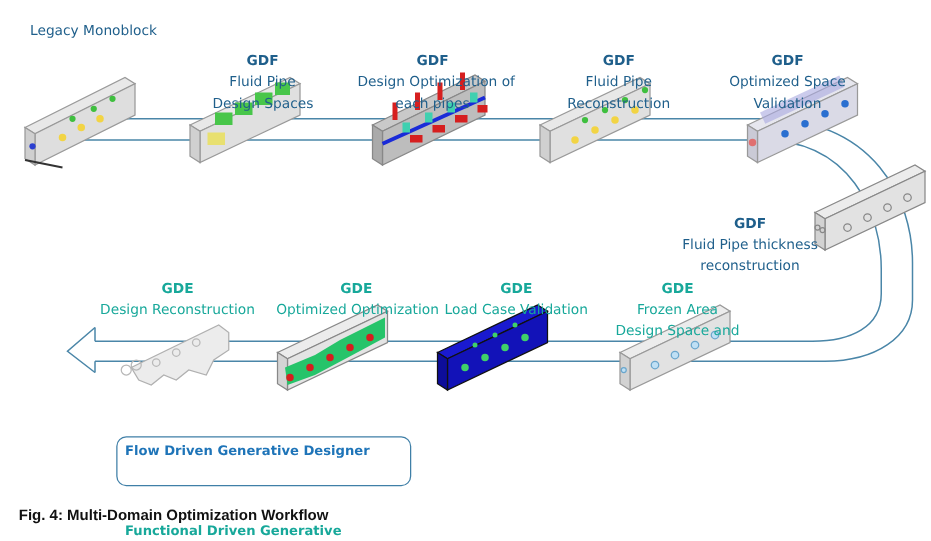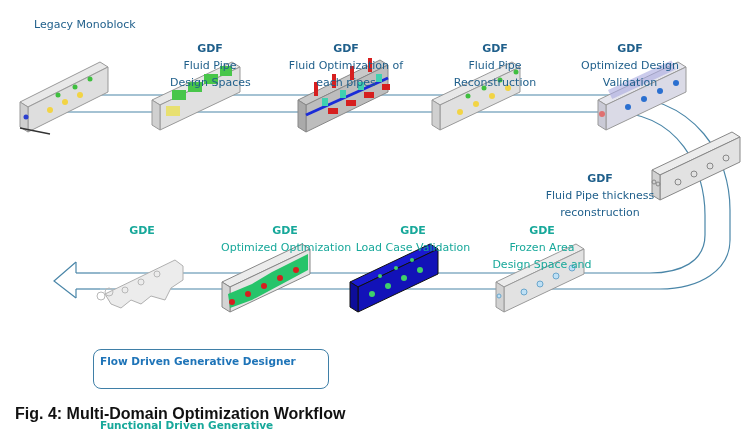--- a/index.html
+++ b/index.html
@@ -5,21 +5,21 @@
   html, body { margin:0; padding:0; background:#ffffff; }
   body { width:745px; height:433px; position:relative; overflow:hidden; font-family:"DejaVu Sans", sans-serif; }
   .lbl { position:absolute; text-align:center; font-size:11px; line-height:17px; white-space:nowrap; }
   .gdf { color:#1f5f8b; }
   .gde { color:#17a89a; }
   .lbl b { display:block; font-weight:bold;margin-top:32px; }
   svg.flow { position:absolute; left:0; top:0; }
   .legend { position:absolute; left:93px; top:349px; width:236px; height:40px; border:1.5px solid #3f7fa7; border-radius:8px; padding:3px 6px; box-sizing:border-box; font-size:10.5px; font-weight:bold; line-height:16px; }
   .legend .l1 { color:#1e74b8; }
   .legend .l2 { color:#17a89a;margin-top:48px; }
-  .caption { position:absolute; left:15px; top:405px; font-size:16px; font-weight:bold; color:#111; font-family:"Liberation Sans", sans-serif; }
+  .caption { position:absolute; left:15px; top:405px; font-size:12px; font-weight:bold; color:#111; font-family:"Liberation Sans", sans-serif; }
 </style>
 </head>
 <body>
 
 <svg class="flow" width="745" height="433">
 
   <path d="M40 95 L610 95 C700 95 730 160 730 210 L730 240 C730 270 700 289 660 289 L100 289" fill="none" stroke="#4a86a8" stroke-width="1.2"></path>
   <path d="M40 112 L610 112 C680 112 705 170 705 215 L705 235 C705 262 680 273 650 273 L100 273" fill="none" stroke="#4a86a8" stroke-width="1.2"></path>
 
   <path d="M76 262 L54 281 L76 298" fill="none" stroke="#4a86a8" stroke-width="1.2"></path>
@@ -163,41 +163,41 @@
     <g fill="none" stroke="#b8b8b8">
         <circle cx="6" cy="52" r="4"></circle>
         <circle cx="14" cy="48" r="4"></circle>
         <circle cx="30" cy="46" r="3"></circle>
         <circle cx="46" cy="38" r="3"></circle>
         <circle cx="62" cy="30" r="3"></circle>
       </g>
   </g>
 </svg>
 
-<div class="lbl gdf" style="left:34px; top:16px;">
+<div class="lbl gdf" style="left:24px; top:16px;">
   <span>Legacy  Monoblock</span>
 </div>
 <div class="lbl gdf" style="left:170px; top:8px; width:80px;">
   <b>GDF</b>
   <div>Fluid Pipe</div>
   <div>Design Spaces</div>
 </div>
 <div class="lbl gdf" style="left:286px; top:8px; width:120px;">
   <b>GDF</b>
-  <div>Fluid Optimization  of</div>
+  <div>Design Optimization  of</div>
   <div>each pipes</div>
 </div>
 <div class="lbl gdf" style="left:452px; top:8px; width:86px;">
   <b>GDF</b>
   <div>Fluid Pipe</div>
   <div>Reconstruction</div>
 </div>
 <div class="lbl gdf" style="left:578px; top:8px; width:104px;">
   <b>GDF</b>
-  <div>Optimized  Design</div>
+  <div>Optimized  Space</div>
   <div>Validation</div>
 </div>
 <div class="lbl gdf" style="left:538px; top:138px; width:124px;">
   <b>GDF</b>
   <div>Fluid Pipe thickness</div>
   <div>reconstruction</div>
 </div>
 <div class="lbl gde" style="left:490px; top:190px; width:104px;">
   <b>GDE</b>
   <div>Frozen Area</div>
@@ -206,20 +206,21 @@
 <div class="lbl gde" style="left:355px; top:190px; width:116px;">
   <b>GDE</b>
   <div>Load Case Validation</div>
 </div>
 <div class="lbl gde" style="left:221px; top:190px; width:128px;">
   <b>GDE</b>
   <div>Optimized Optimization</div>
 </div>
 <div class="lbl gde" style="left:78px; top:190px; width:128px;">
   <b>GDE</b>
+  <div>Design  Reconstruction</div>
 </div>
 
 <div class="legend">
   <div class="l1">Flow Driven  Generative  Designer</div>
   <div class="l2">Functional  Driven   Generative  Designer</div>
 </div>
 
 <div class="caption">Fig. 4: Multi-Domain Optimization Workflow</div>
 
 </body></html>

